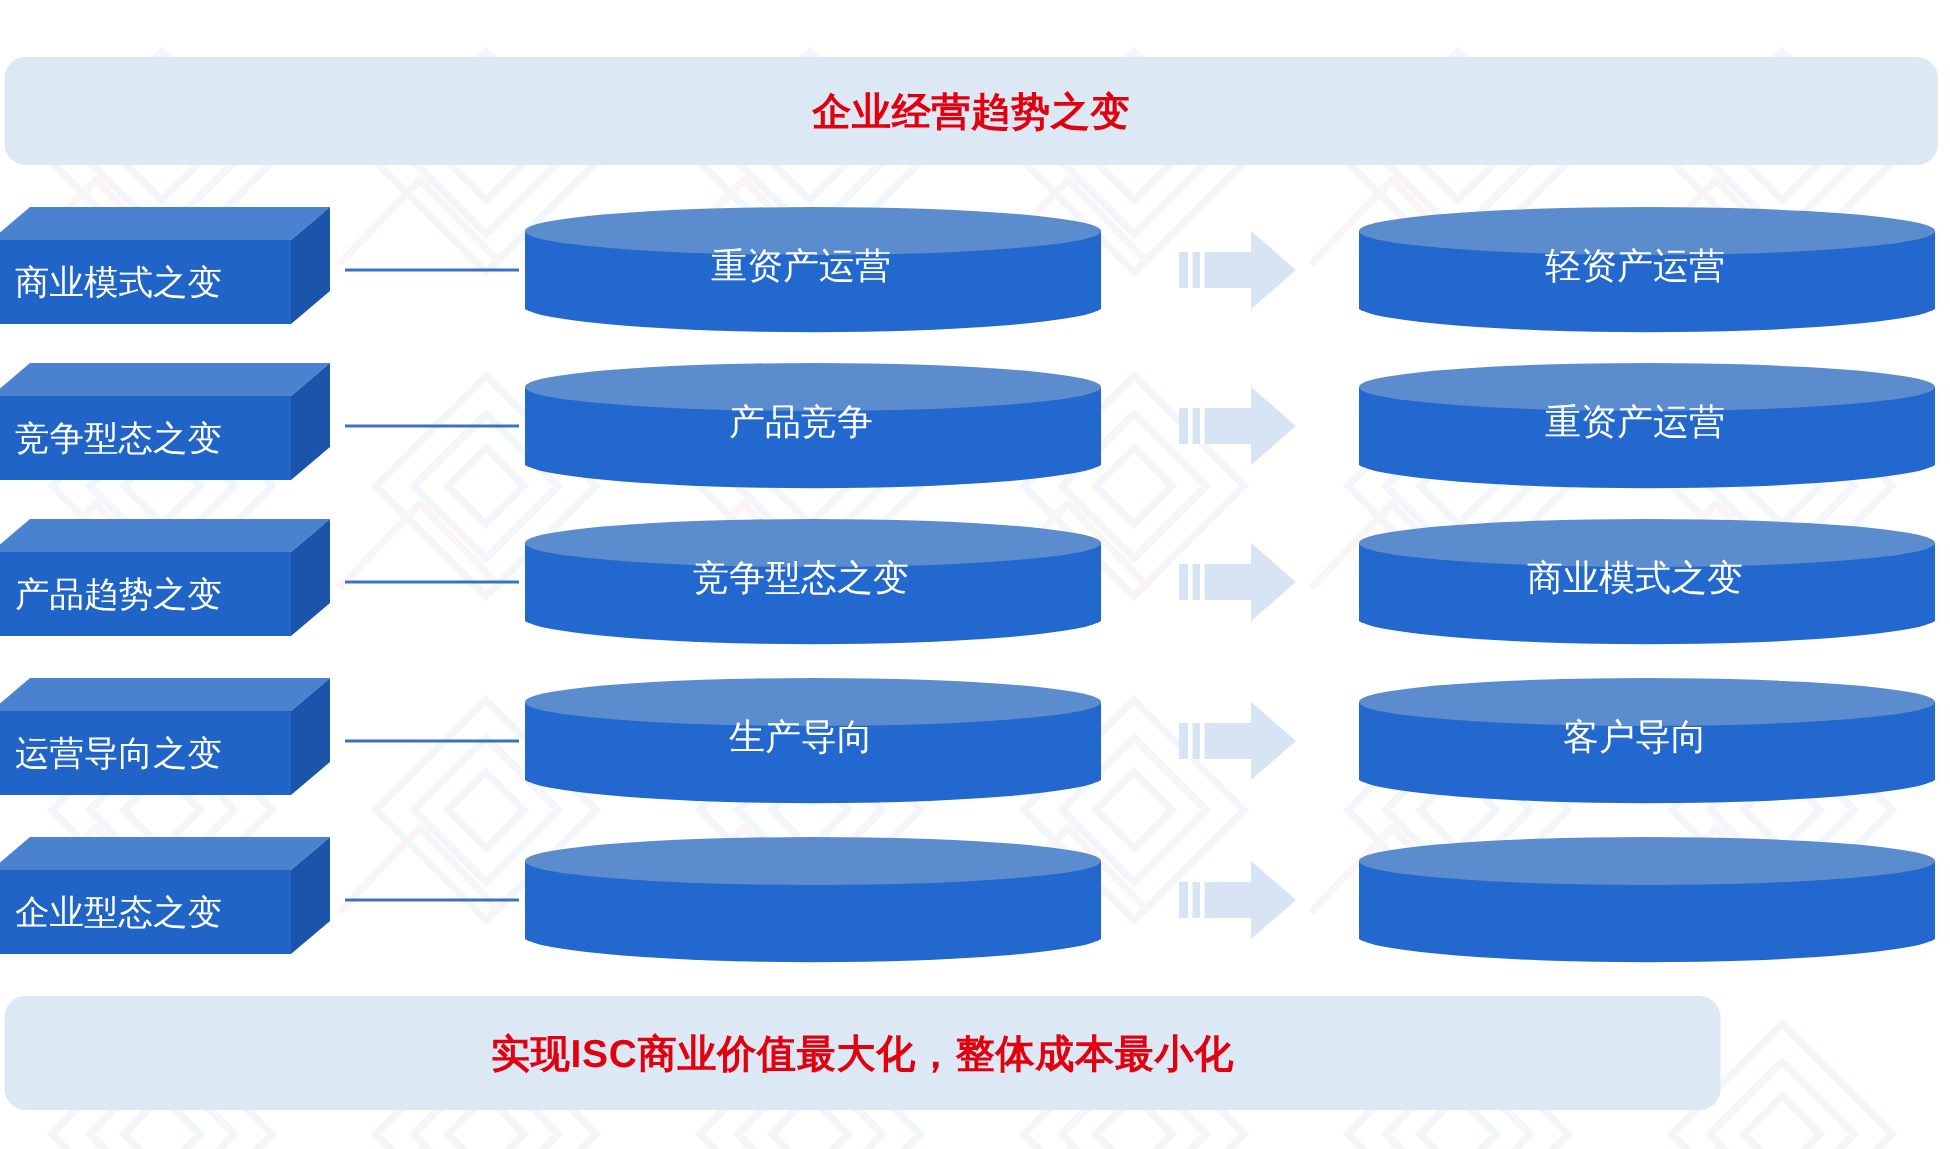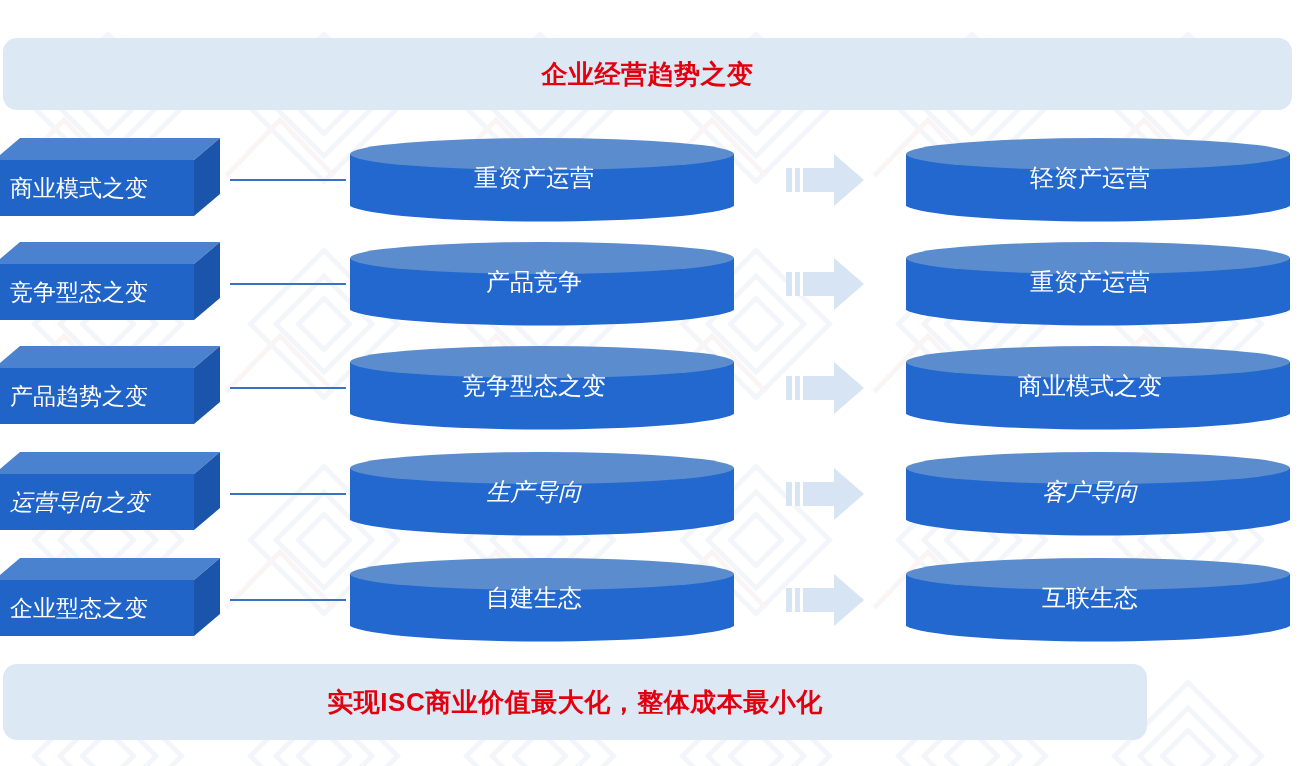--- a/index.html
+++ b/index.html
@@ -235,21 +235,21 @@
     <div class="cyl right-cyl">
       <svg viewBox="0 0 388 88" preserveAspectRatio="none">
         <path class="c-body" d="M2,18 L2,70 A194,18 0 0 0 386,70 L386,18 Z" fill="#2268cf"></path>
         <ellipse class="c-top" cx="194" cy="18" rx="192" ry="16" fill="#5b8ccd"></ellipse>
       </svg>
       <div class="cyl-label">商业模式之变</div>
     </div>
 
   </div>
 
-  <div class="row" style="top: 446px; font-style: italic;">
+  <div class="row" style="top: 446px;">
 
     <div class="box3d">
       <svg class="top" viewBox="0 0 226 84" preserveAspectRatio="none">
         <polygon class="f-top" points="26,0 226,0 200,22 0,22" fill="#4b82cf"></polygon>
         <polygon class="f-side" points="226,0 226,56 200,78 200,22" fill="#1a55ab"></polygon>
         <rect class="f-front" x="0" y="22" width="200" height="56" fill="#2064c8"></rect>
       </svg>
       <div class="box-face" style="background: rgb(32, 100, 200);">
         <span class="box-label">运营导向之变</span>
       </div>
@@ -296,37 +296,35 @@
       </div>
     </div>
 
     <div class="connector" style="background: rgb(58, 114, 194);"></div>
 
     <div class="cyl left-cyl">
       <svg viewBox="0 0 388 88" preserveAspectRatio="none">
         <path class="c-body" d="M2,18 L2,70 A194,18 0 0 0 386,70 L386,18 Z" fill="#2268cf"></path>
         <ellipse class="c-top" cx="194" cy="18" rx="192" ry="16" fill="#5b8ccd"></ellipse>
       </svg>
-      <div class="cyl-label">自建生态</div>
-    </div>
-
-    <div class="arrow">
-      <svg viewBox="0 0 78 52" preserveAspectRatio="none">
-        <polygon class="a-fill" points="0,14 48,14 48,0 78,26 48,52 48,38 0,38" fill="#d6e4f3"></polygon>
-        <rect class="a-gap" x="6" y="14" width="3" height="24" fill="#ffffff"></rect>
-        <rect class="a-gap" x="14" y="14" width="3" height="24" fill="#ffffff"></rect>
-      </svg>
-    </div>
-
-    <div class="cyl right-cyl">
-      <svg viewBox="0 0 388 88" preserveAspectRatio="none">
-        <path class="c-body" d="M2,18 L2,70 A194,18 0 0 0 386,70 L386,18 Z" fill="#2268cf"></path>
-        <ellipse class="c-top" cx="194" cy="18" rx="192" ry="16" fill="#5b8ccd"></ellipse>
-      </svg>
-      <div class="cyl-label">互联生态</div>
+    </div>
+
+    <div class="arrow">
+      <svg viewBox="0 0 78 52" preserveAspectRatio="none">
+        <polygon class="a-fill" points="0,14 48,14 48,0 78,26 48,52 48,38 0,38" fill="#d6e4f3"></polygon>
+        <rect class="a-gap" x="6" y="14" width="3" height="24" fill="#ffffff"></rect>
+        <rect class="a-gap" x="14" y="14" width="3" height="24" fill="#ffffff"></rect>
+      </svg>
+    </div>
+
+    <div class="cyl right-cyl">
+      <svg viewBox="0 0 388 88" preserveAspectRatio="none">
+        <path class="c-body" d="M2,18 L2,70 A194,18 0 0 0 386,70 L386,18 Z" fill="#2268cf"></path>
+        <ellipse class="c-top" cx="194" cy="18" rx="192" ry="16" fill="#5b8ccd"></ellipse>
+      </svg>
     </div>
 
   </div>
 </div>
 
   <div class="banner" id="banner-bottom">
     <span class="banner-text">实现ISC商业价值最大化，整体成本最小化</span>
   </div>
 
 </div>

